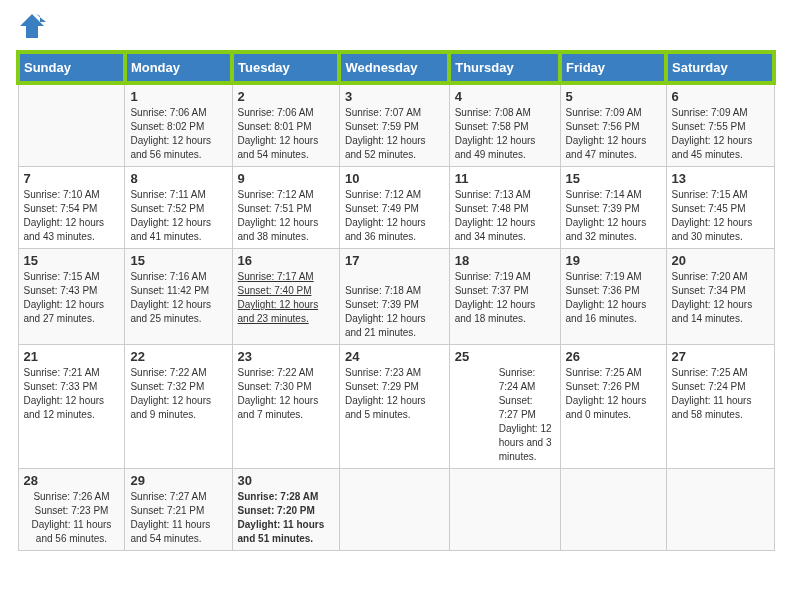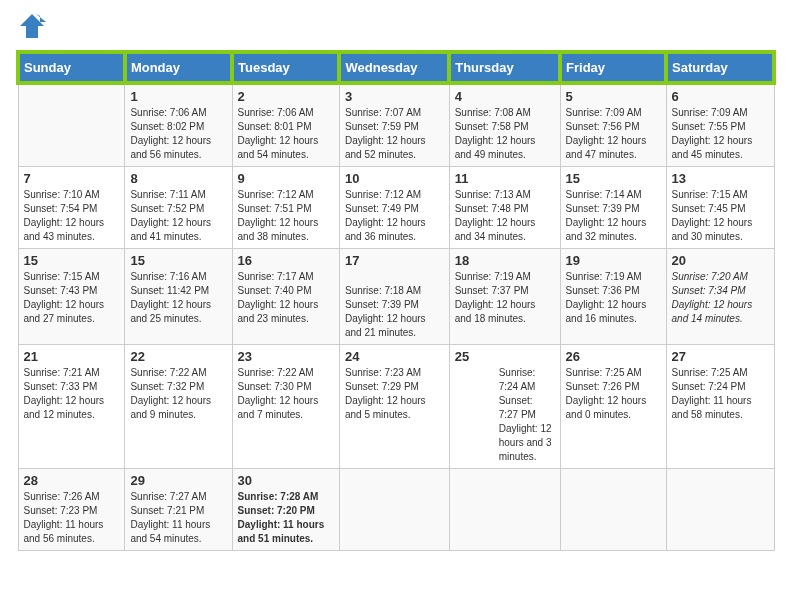--- a/index.html
+++ b/index.html
@@ -216,21 +216,21 @@
 Daylight: 12 hours and 27 minutes.</div>
         </td>
         <td>
           <span class="day-number">15</span>
           <div class="day-info" style="white-space: pre-line;">Sunrise: 7:16 AM
 Sunset: 11:42 PM
 Daylight: 12 hours and 25 minutes.</div>
         </td>
         <td>
           <span class="day-number">16</span>
-          <div class="day-info" style="white-space: pre-line;">Sunrise: 7:17 AM
+          <div class="day-info" style="white-space: pre-line; text-decoration: underline;">Sunrise: 7:17 AM
 Sunset: 7:40 PM
 Daylight: 12 hours and 23 minutes.</div>
         </td>
         <td>
           <span class="day-number">17</span>
           <div class="day-info" style="white-space: pre-line; margin-top: 16px;">Sunrise: 7:18 AM
 Sunset: 7:39 PM
 Daylight: 12 hours and 21 minutes.</div>
         </td>
         <td>
@@ -240,21 +240,21 @@
 Daylight: 12 hours and 18 minutes.</div>
         </td>
         <td>
           <span class="day-number">19</span>
           <div class="day-info" style="white-space: pre-line;">Sunrise: 7:19 AM
 Sunset: 7:36 PM
 Daylight: 12 hours and 16 minutes.</div>
         </td>
         <td>
           <span class="day-number">20</span>
-          <div class="day-info" style="white-space: pre-line; font-style: italic;">Sunrise: 7:20 AM
+          <div class="day-info" style="white-space: pre-line;">Sunrise: 7:20 AM
 Sunset: 7:34 PM
 Daylight: 12 hours and 14 minutes.</div>
         </td>
       </tr>
       <tr>
         <td>
           <span class="day-number">21</span>
           <div class="day-info" style="white-space: pre-line;">Sunrise: 7:21 AM
 Sunset: 7:33 PM
 Daylight: 12 hours and 12 minutes.</div>
@@ -292,21 +292,21 @@
         <td>
           <span class="day-number">27</span>
           <div class="day-info" style="white-space: pre-line;">Sunrise: 7:25 AM
 Sunset: 7:24 PM
 Daylight: 11 hours and 58 minutes.</div>
         </td>
       </tr>
       <tr>
         <td>
           <span class="day-number">28</span>
-          <div class="day-info" style="white-space: pre-line;">Sunrise: 7:26 AM
+          <div class="day-info" style="white-space: pre-line; text-align: center;">Sunrise: 7:26 AM
 Sunset: 7:23 PM
 Daylight: 11 hours and 56 minutes.</div>
         </td>
         <td>
           <span class="day-number">29</span>
           <div class="day-info" style="white-space: pre-line;">Sunrise: 7:27 AM
 Sunset: 7:21 PM
 Daylight: 11 hours and 54 minutes.</div>
         </td>
         <td>

